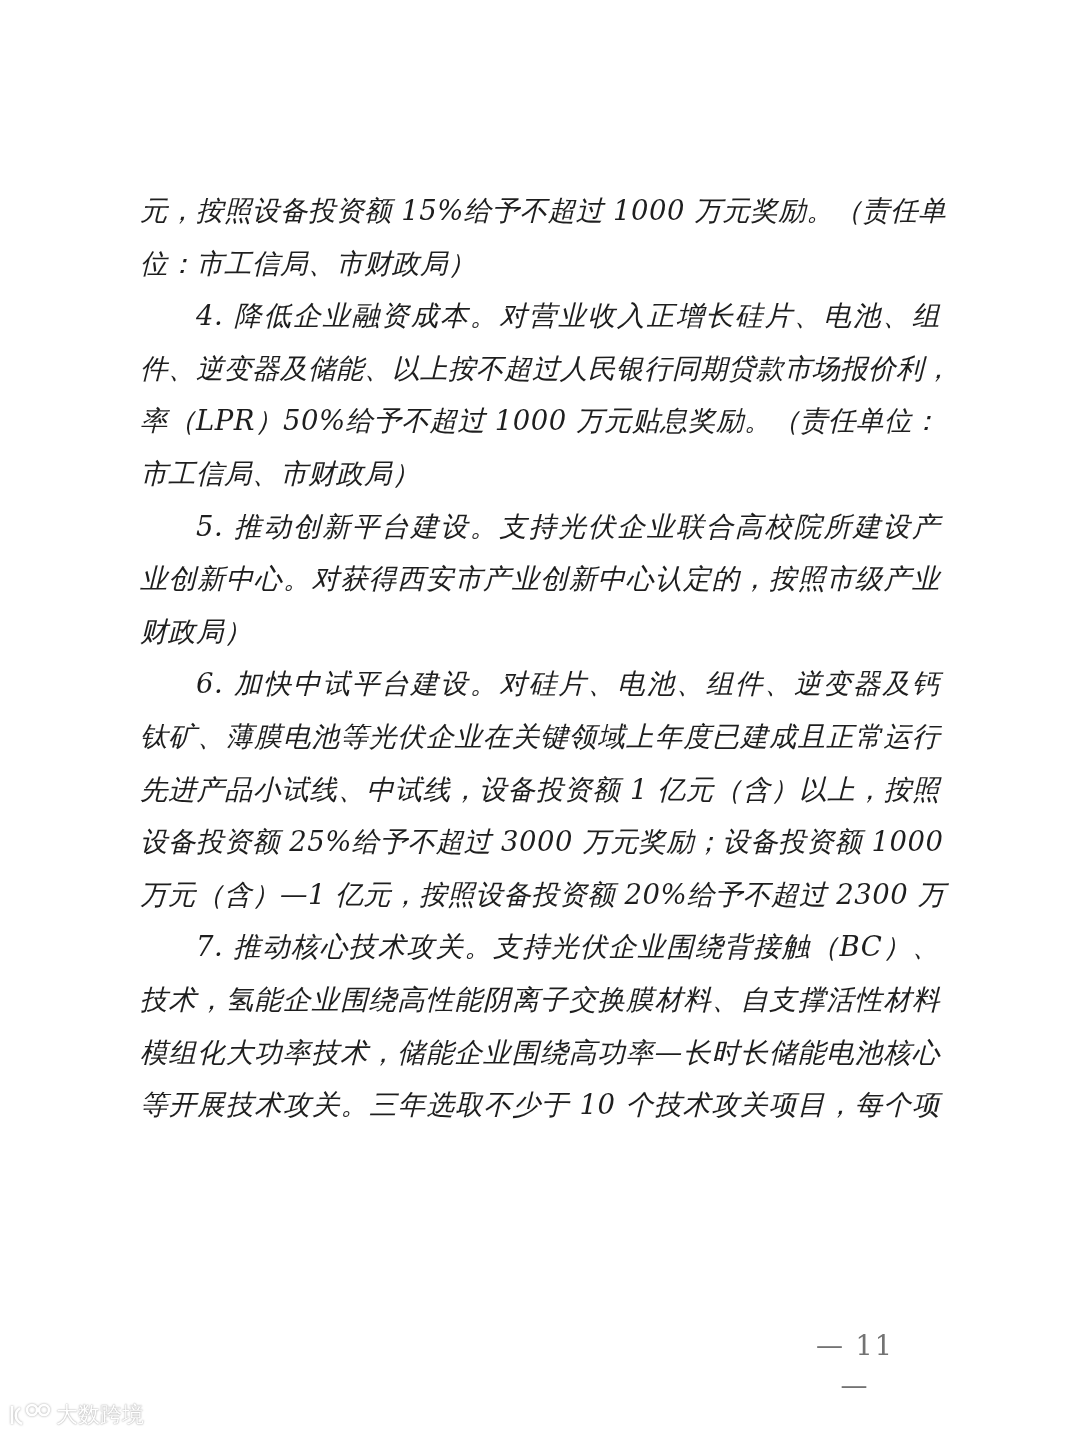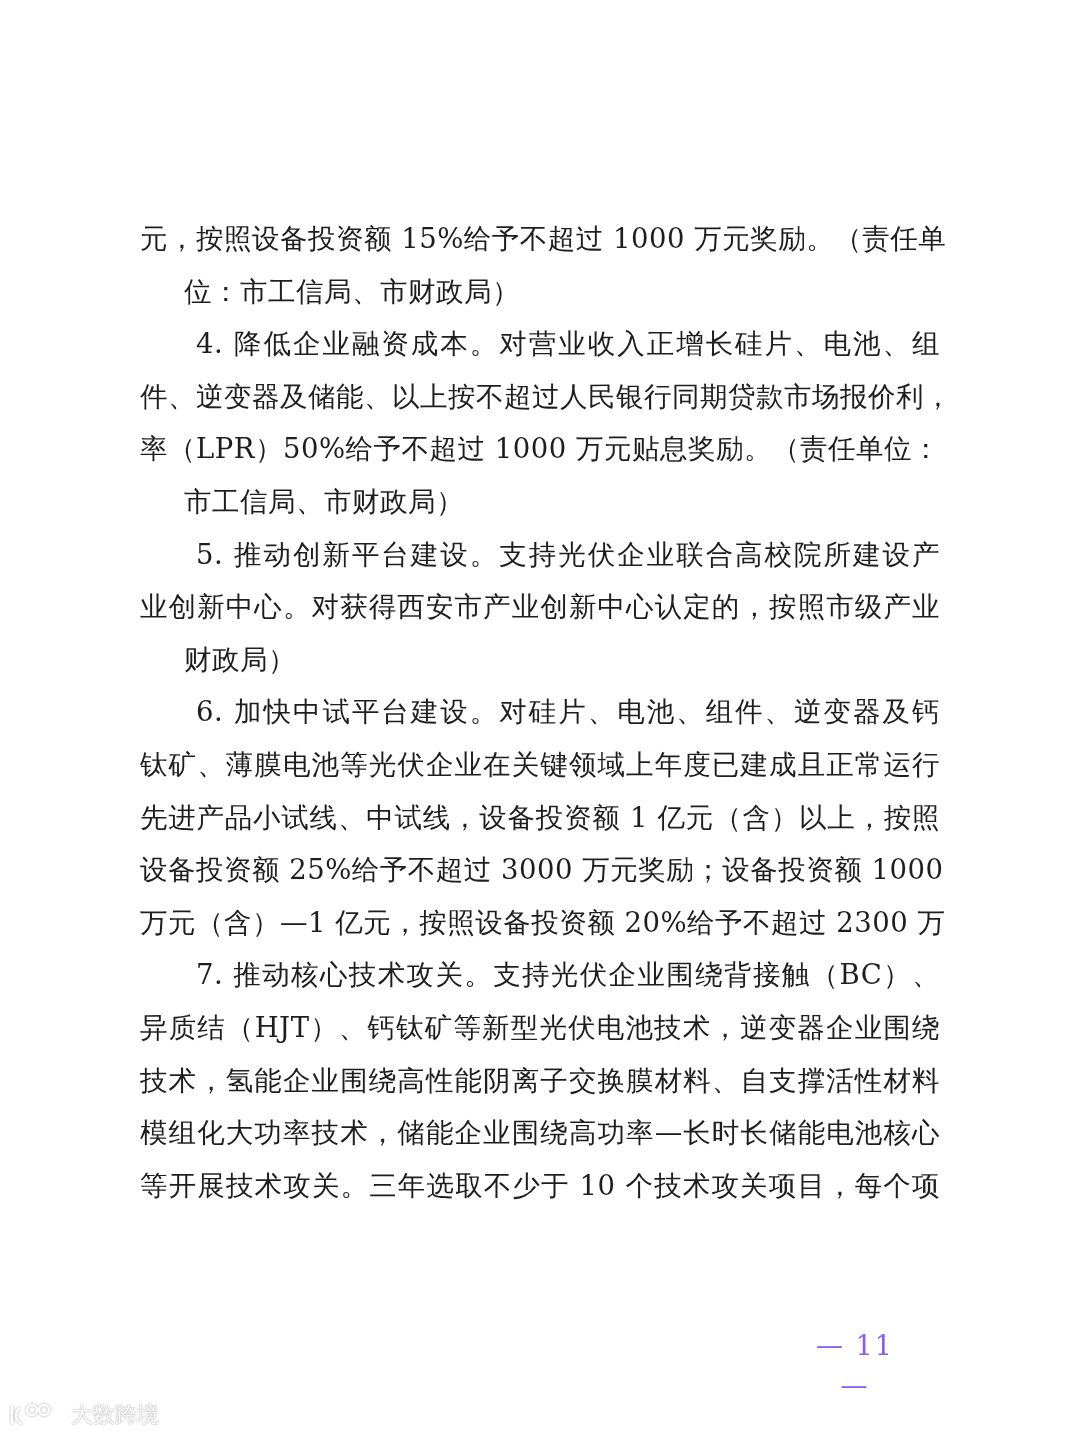--- a/index.html
+++ b/index.html
@@ -11,57 +11,57 @@
       width: 1080px;
       height: 1439px;
       position: relative;
       overflow: hidden;
       font-family: "DejaVu Serif", "Liberation Serif", serif;
       color: #1e1e1e;
     }
     .page {
       position: absolute;
       left: 140px;
-      top: 212px;
+      top: 184px;
       width: 800px;
+      font-style: italic;
     }
     .line {
       height: 52.6px;
       line-height: 52.6px;
       font-size: 27.5px;
       white-space: nowrap;
       text-align: justify;
       text-align-last: justify;
       letter-spacing: 0.5px;
     }
     .line.last {
       text-align-last: left;
-      margin-left: 44px;
     }
     .line.indent {
       padding-left: 56px;
     }
     .page-number {
       position: absolute;
       left: 800px;
       top: 1326px;
       width: 110px;
       text-align: center;
       font-size: 27px;
       line-height: 40px;
-      color: #8b5cf6;
+      color: #737373;
       letter-spacing: 2px;
     }
     .watermark {
       position: absolute;
       left: 8px;
       top: 1400px;
       display: flex;
       align-items: center;
-      gap: 19px;
+      gap: 4px;
       color: #ffffff;
       font-family: "DejaVu Sans", sans-serif;
       font-size: 22px;
       text-shadow: 0 0 2px #9a9a9a, 0 0 1px #b0b0b0;
       opacity: 0.85;
     }
     .watermark .logo {
       width: 44px;
       height: 26px;
     }
@@ -92,21 +92,20 @@
   <div>
     <div class="line indent">6. 加快中试平台建设。对硅片、电池、组件、逆变器及钙</div>
     <div class="line">钛矿、薄膜电池等光伏企业在关键领域上年度已建成且正常运行</div>
     <div class="line">先进产品小试线、中试线，设备投资额 1 亿元（含）以上，按照</div>
     <div class="line">设备投资额 25%给予不超过 3000 万元奖励；设备投资额 1000</div>
     <div class="line">万元（含）—1 亿元，按照设备投资额 20%给予不超过 2300 万</div>
   </div>
 
   <div>
     <div class="line indent">7. 推动核心技术攻关。支持光伏企业围绕背接触（BC）、</div>
-    <div class="line">异质结（HJT）、钙钛矿等新型光伏电池技术，逆变器企业围绕</div>
     <div class="line">技术，氢能企业围绕高性能阴离子交换膜材料、自支撑活性材料</div>
     <div class="line">模组化大功率技术，储能企业围绕高功率—长时长储能电池核心</div>
     <div class="line">等开展技术攻关。三年选取不少于 10 个技术攻关项目，每个项</div>
   </div>
 </div>
 
 <div class="page-number">— 11 —</div>
 
 <div class="watermark">
   <svg class="logo" viewBox="0 0 44 26">

